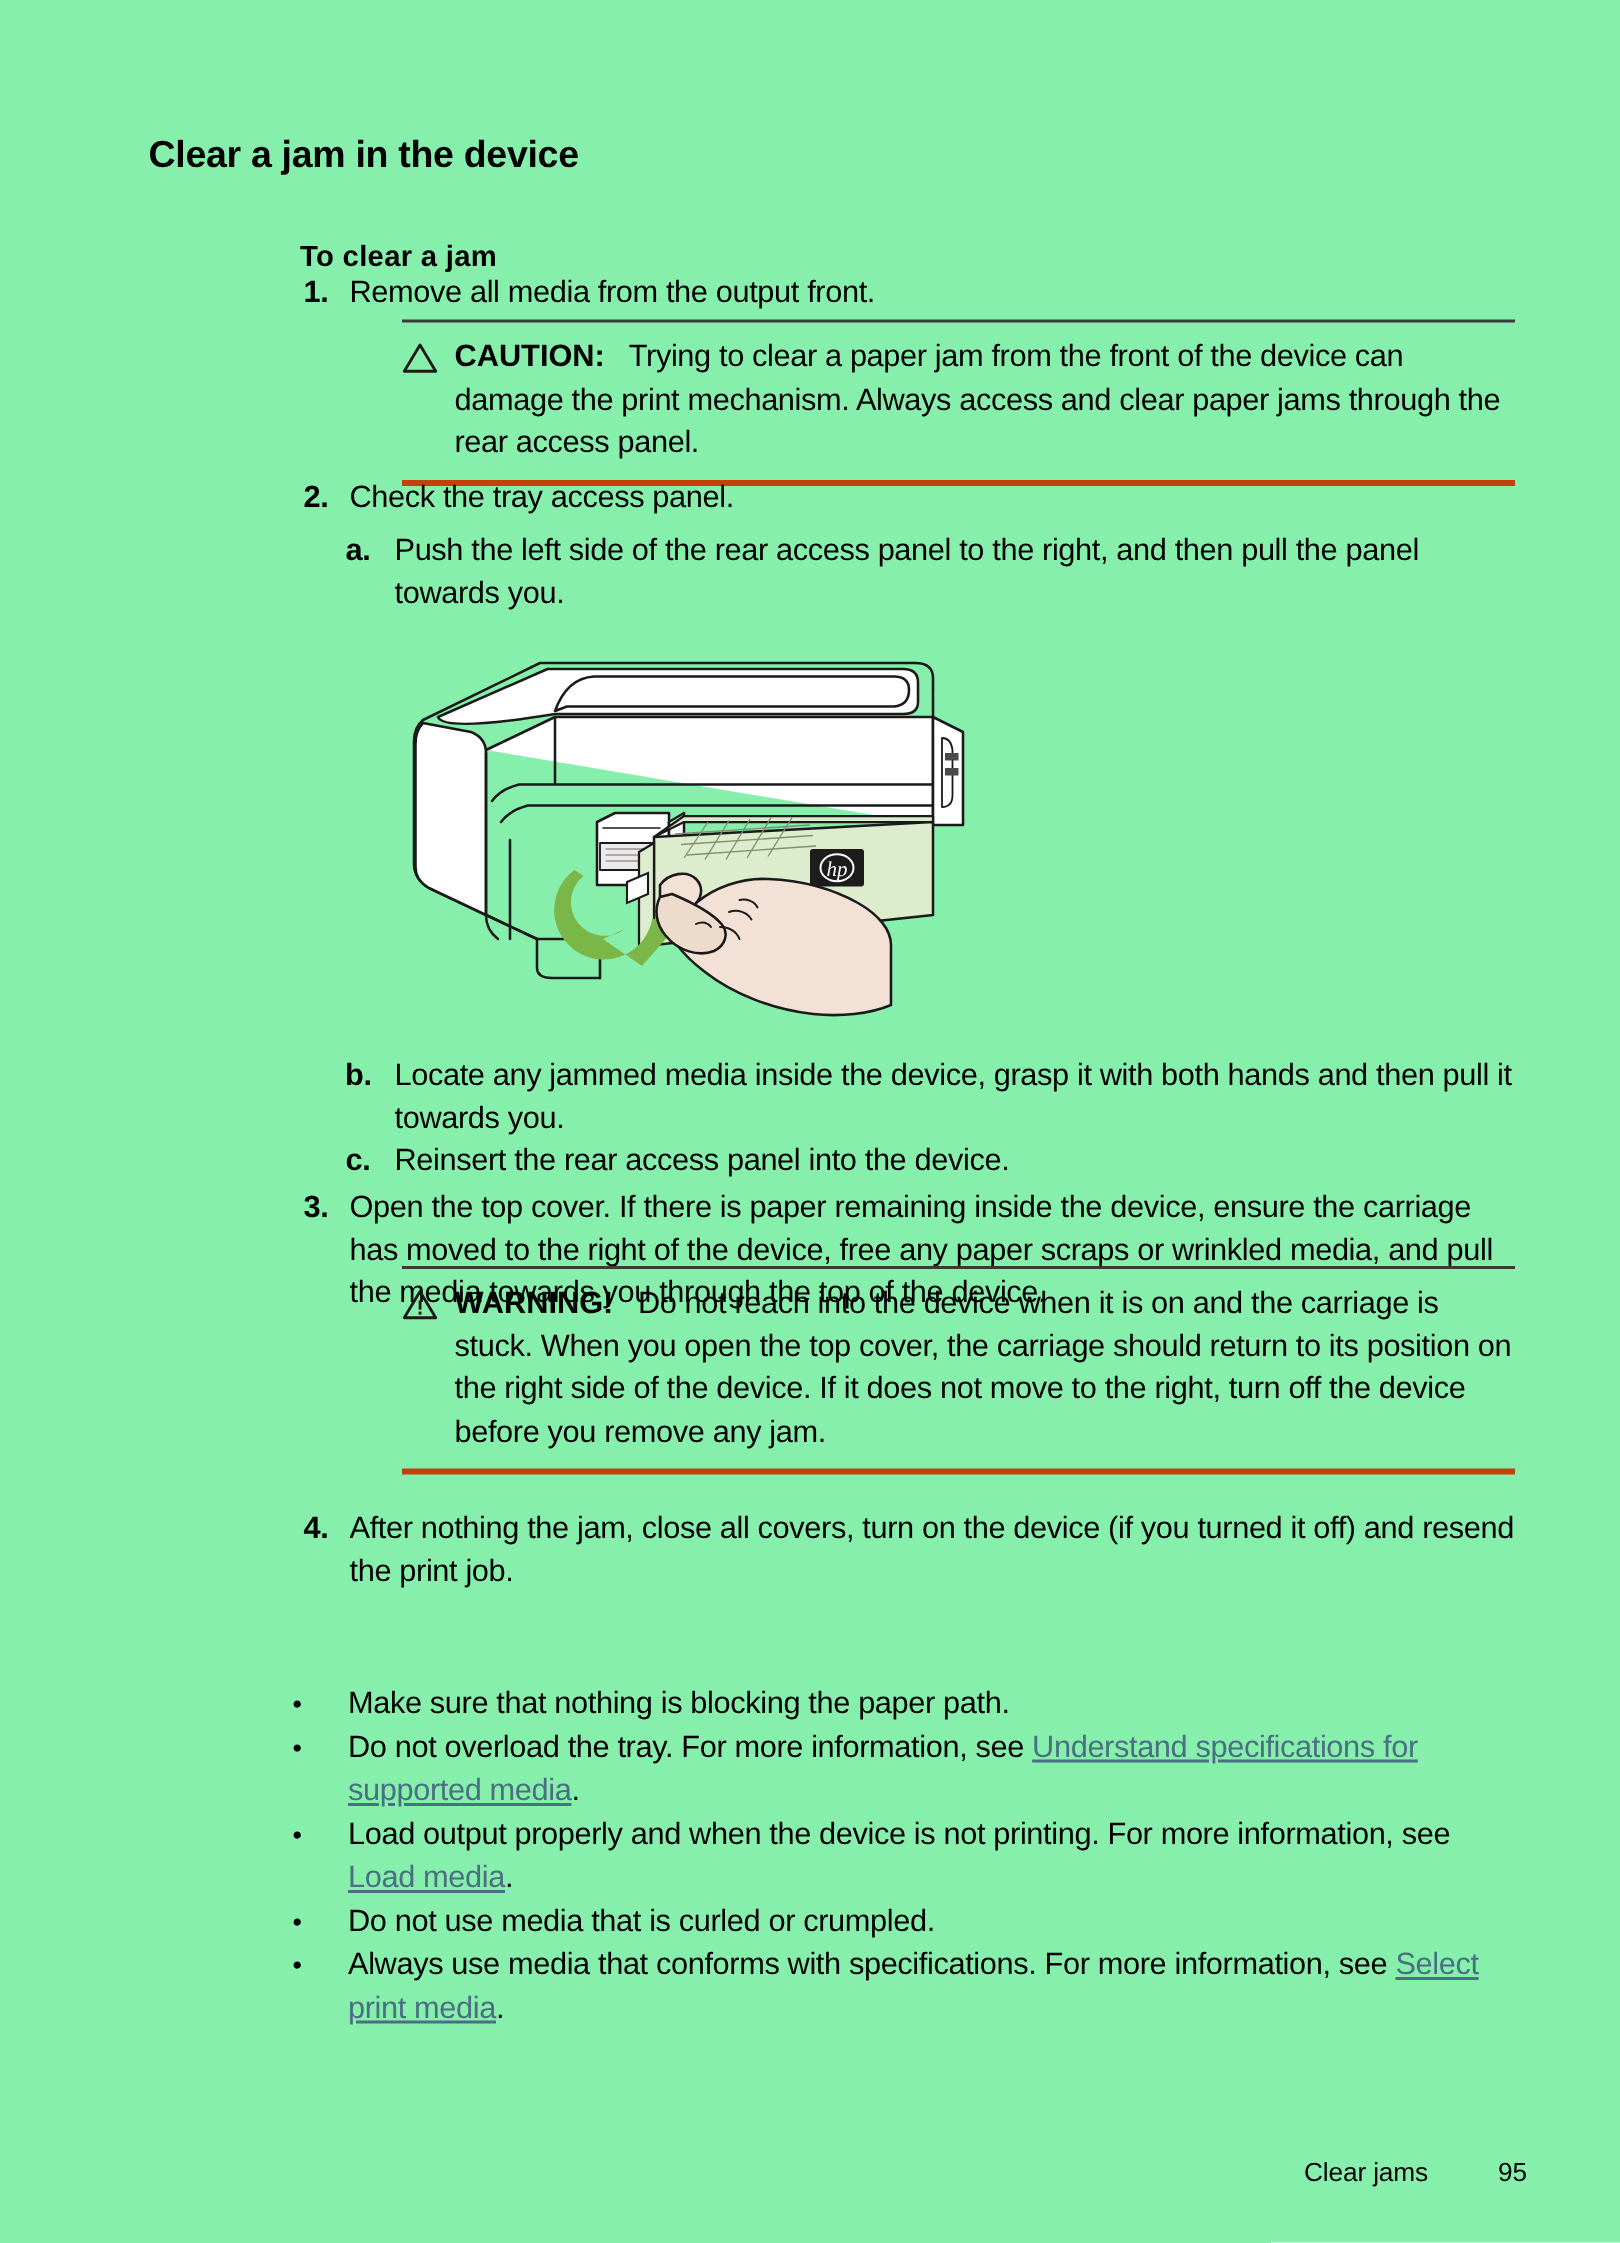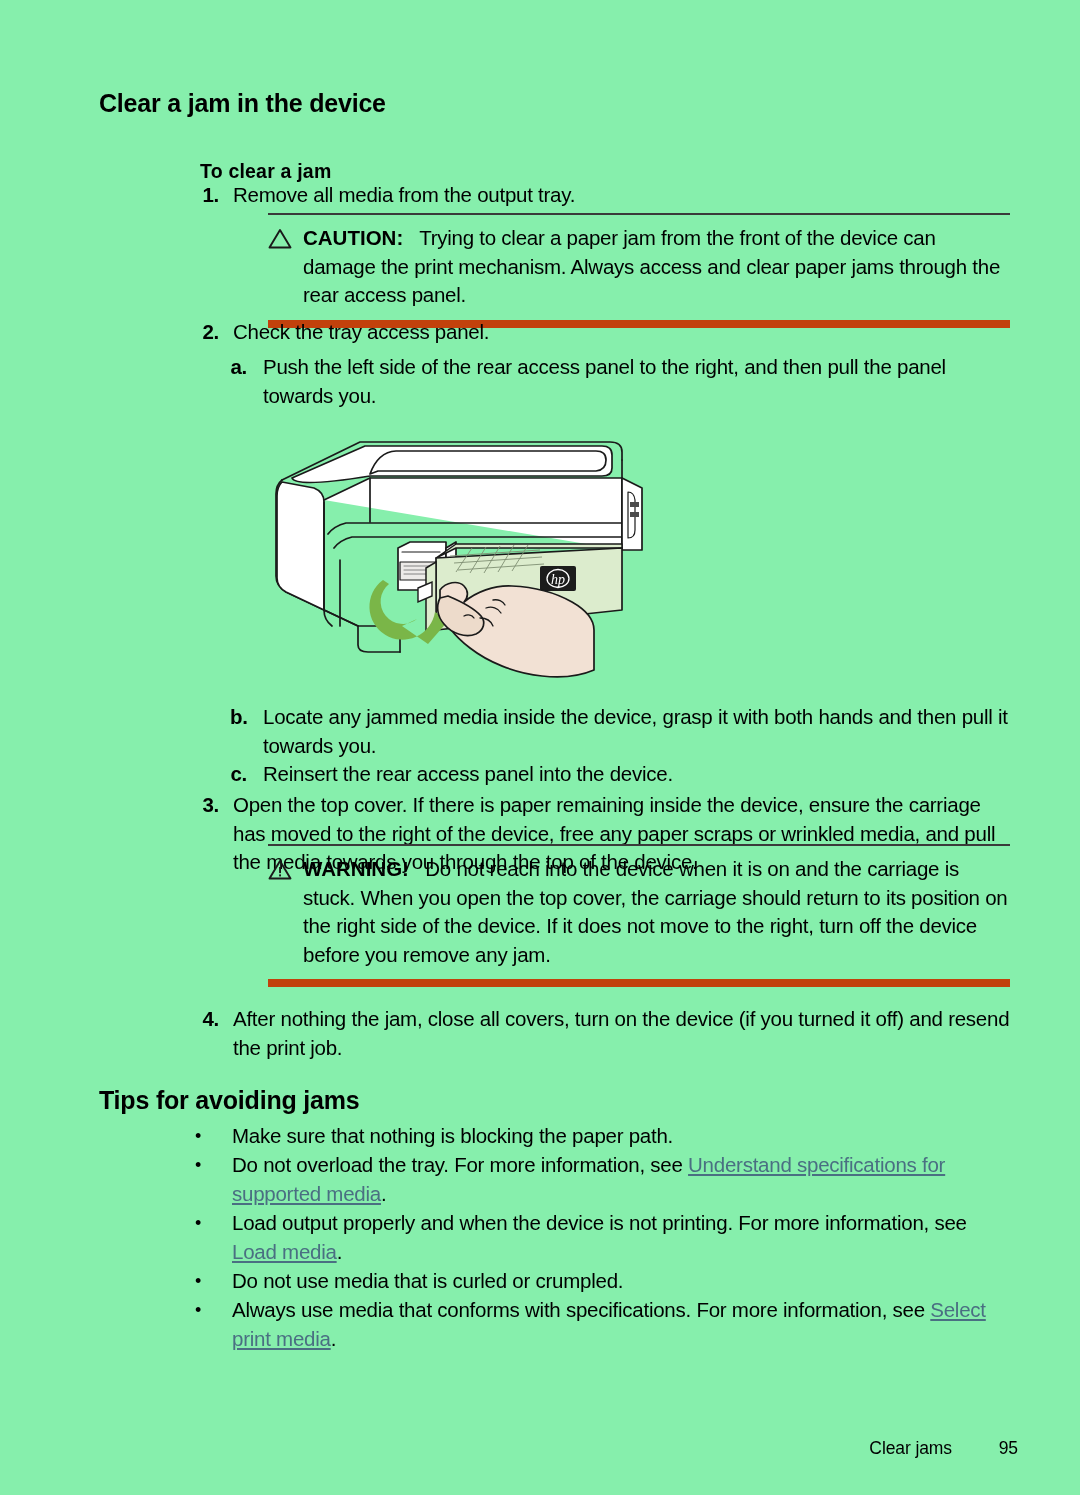--- a/index.html
+++ b/index.html
@@ -78,21 +78,21 @@
     font-size: 18px;
   }
   .bullet .body { flex: 1 1 auto; }
 
   
   .admon {
     position: absolute;
     left: 268px;
     width: 742px;
     border-top: 2px solid #3a3a3a;
-    border-bottom: 8px solid #c2410c;
+    border-bottom: 4px solid #c2410c;
     box-sizing: border-box;
     padding: 9px 0 10px 0;
   }
   .admon .inner {
     display: flex;
     align-items: flex-start;
     font-size: 20.5px;
     line-height: 28.5px;
     letter-spacing: -0.25px;
   }
@@ -140,21 +140,21 @@
 <body>
 
 <div id="page">
 
   <div class="h1" style="top:88px;">Clear a jam in the device</div>
 
   <div class="h2" style="top:159px;">To clear a jam</div>
 
   <div class="step lvl1" style="top:181px;">
     <span class="marker">1.</span>
-    <span class="body">Remove all media from the output tray.</span>
+    <span class="body">Remove all media from the output front.</span>
   </div>
 
   <div class="admon" style="top:213px;">
     <div class="inner">
       <span class="tri">
         <svg width="24" height="21" viewBox="0 0 24 21">
           <path d="M12 2 L22.5 19.5 L1.5 19.5 Z" fill="none" stroke="#1a1a1a" stroke-width="1.9" stroke-linejoin="round"></path>
         </svg>
       </span>
       <span class="txt"><span class="lbl">CAUTION:</span>&nbsp;&nbsp; <span>Trying to clear a paper jam from the front of the device can damage the print mechanism. Always access and clear paper jams through the rear access panel.</span></span>
@@ -307,21 +307,20 @@
       </span>
       <span class="txt"><span class="lbl">WARNING!</span>&nbsp;&nbsp; <span>Do not reach into the device when it is on and the carriage is stuck. When you open the top cover, the carriage should return to its position on the right side of the device. If it does not move to the right, turn off the device before you remove any jam.</span></span>
     </div>
   </div>
 
   <div class="step lvl1" style="top:1005px;">
     <span class="marker">4.</span>
     <span class="body">After nothing the jam, close all covers, turn on the device (if you turned it off) and resend the print job.</span>
   </div>
 
-  <div class="h1" style="top:1085px;">Tips for avoiding jams</div>
 
   <div class="bullet" style="top:1122px;">
     <span class="dot">•</span>
     <span class="body"><span>Make sure that nothing is blocking the paper path.</span></span>
   </div>
 
   <div class="bullet" style="top:1151px;">
     <span class="dot">•</span>
     <span class="body"><span>Do not overload the tray. For more information, see </span><span class="doclink">Understand specifications for supported media</span><span>.</span></span>
   </div>

